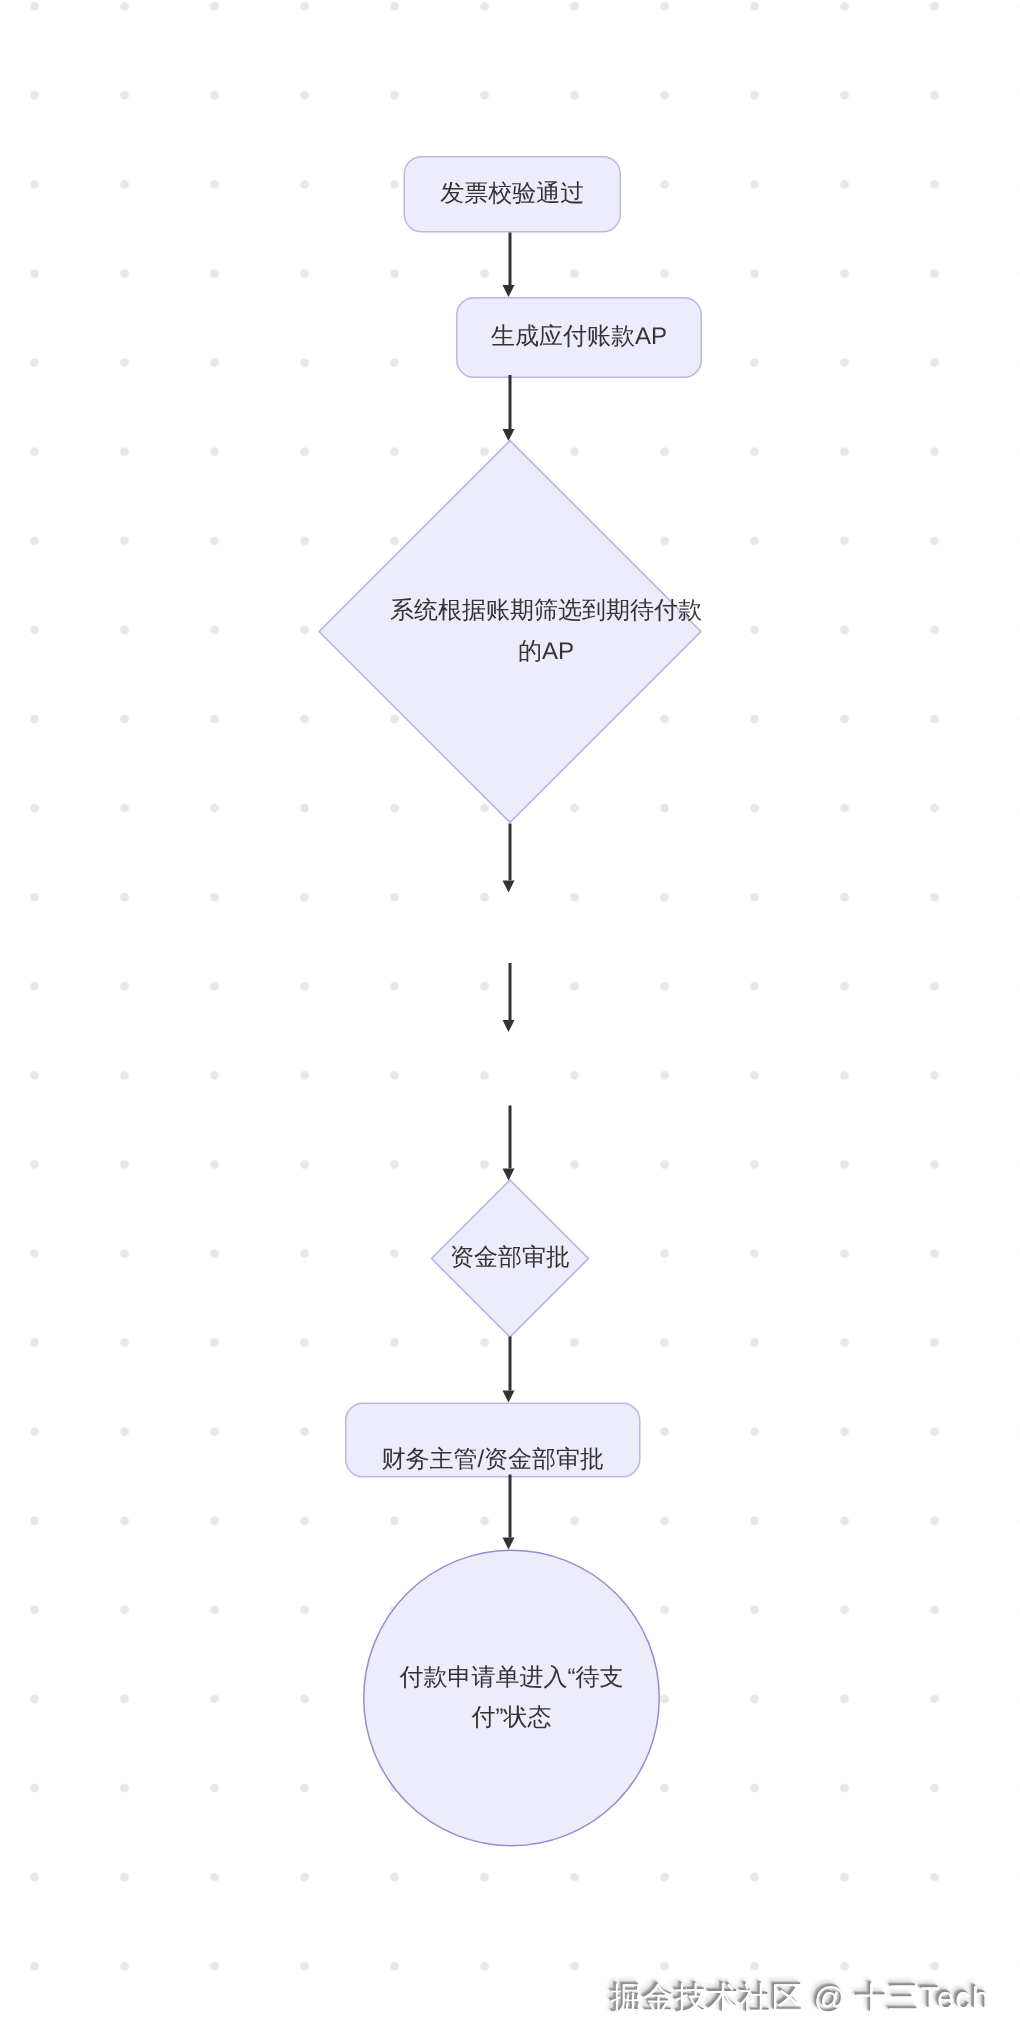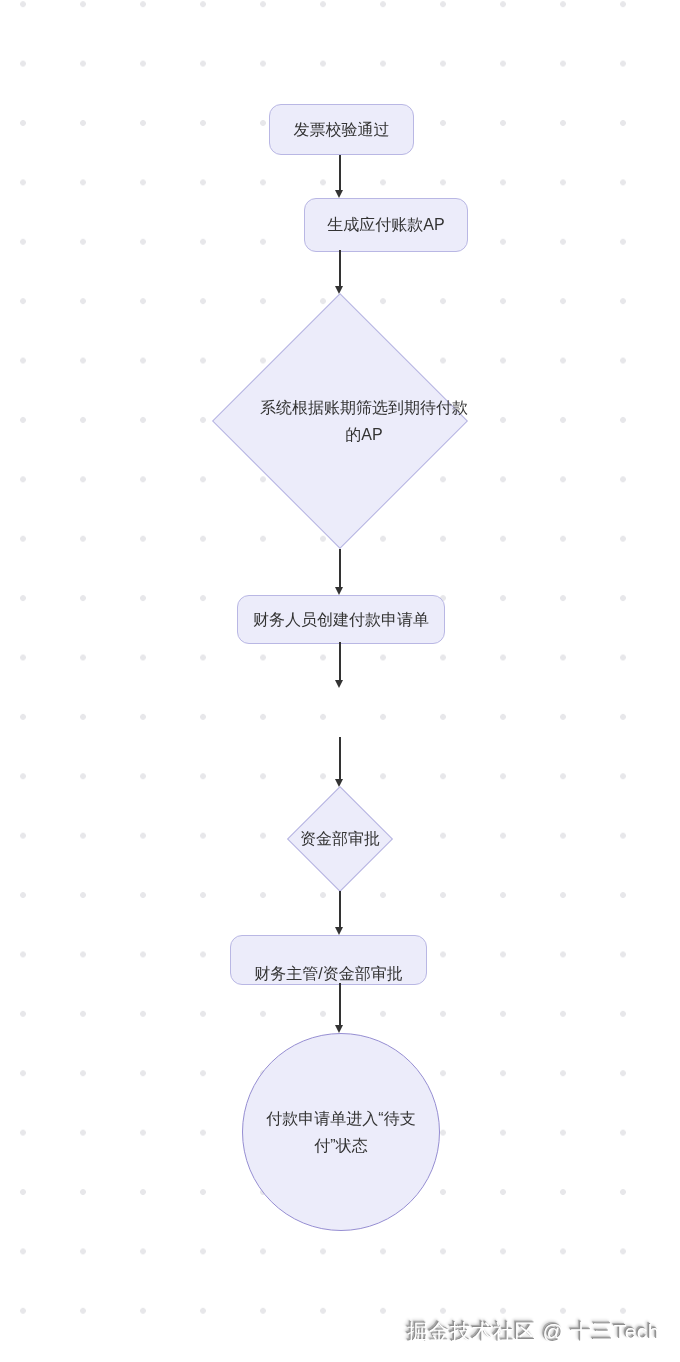--- a/index.html
+++ b/index.html
@@ -93,23 +93,20 @@
   <div class="edge-head" style="left:335px; top:286px;"></div>
 
   <div class="node diamond" style="left:212px; top:293px; width:256px; height:256px;">
     <div class="diamond-shape" style="width:181px; height:181px;"></div>
     <div class="node-label" style="width:208px;margin-left:48px;">系统根据账期筛选到期待付款的AP</div>
   </div>
 
   <div class="edge-line" style="left:339px; top:549px; height:38px;"></div>
   <div class="edge-head" style="left:335px; top:587px;"></div>
 
-  <div class="node rect" style="left:237px; top:595px; width:206px; height:47px;">
-    <div class="node-label">财务人员创建付款申请单</div>
-  </div>
 
   <div class="edge-line" style="left:339px; top:642px; height:38px;"></div>
   <div class="edge-head" style="left:335px; top:680px;"></div>
 
 
   <div class="edge-line" style="left:339px; top:737px; height:42px;"></div>
   <div class="edge-head" style="left:335px; top:779px;"></div>
 
   <div class="node diamond" style="left:287px; top:786px; width:106px; height:106px;">
     <div class="diamond-shape" style="width:75px; height:75px;"></div>

